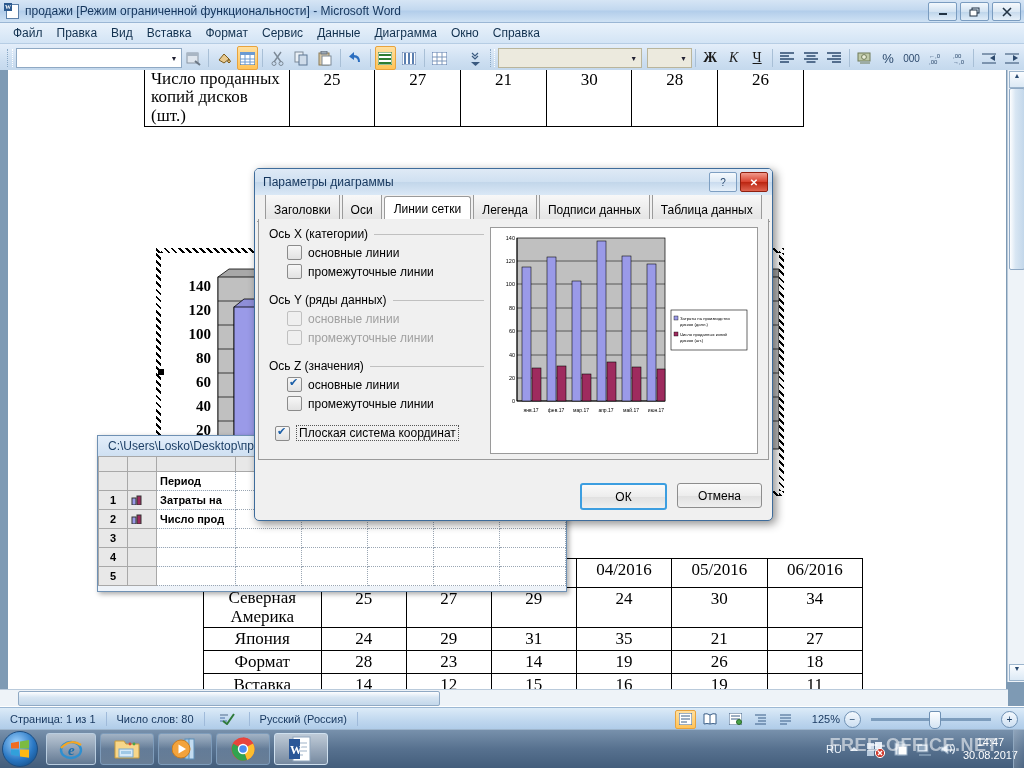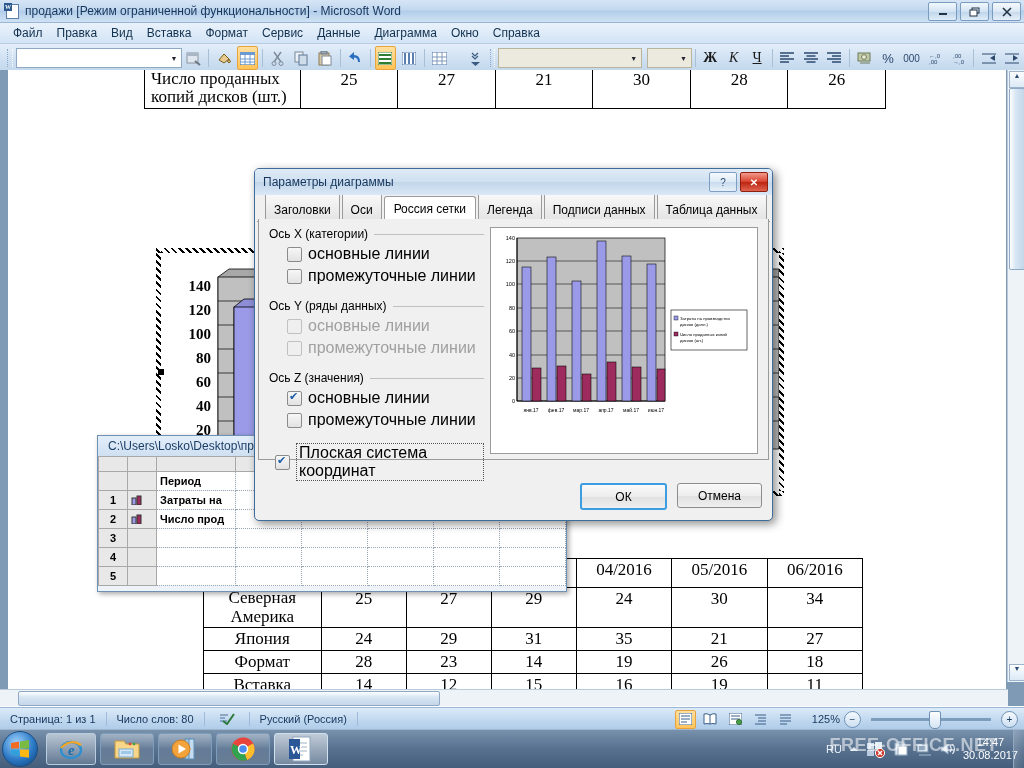--- a/index.html
+++ b/index.html
@@ -113,21 +113,21 @@
   .tabs{display:flex;padding:4px 0 0 8px;height:22px;align-items:flex-end;border-bottom:1px solid #9a9a9a;margin:0 2px;}
   .tab{
     background:linear-gradient(to bottom,#fbfbfb,#e3e3e3);border:1px solid #9a9a9a;border-bottom:none;
     border-radius:3px 3px 0 0;padding:12px 8px 3px;font-size:12px;margin-right:2px;color:#000;height:15px;line-height:15px;
   }
   .tab.selected{background:#fff;border-bottom:1px solid #fff;position:relative;top:1px;padding:4px 9px 4px;height:16px;line-height:16px;}
   .tabpanel{position:absolute;left:3px;top:50px;right:3px;height:240px;background:#f0f0f0;border:1px solid #9a9a9a;border-top:none;}
   .group{margin:0;}
   .grouphdr{display:flex;align-items:center;font-size:12px;color:#000;}
   .grouphdr .line{flex:1;height:1px;background:#c0c0c0;margin-left:6px;}
-  .cb-row{display:flex;align-items:center;margin:4px 0 0 18px;font-size:16px;}
+  .cb-row{display:flex;align-items:center;margin:4px 0 0 18px;font-size:12px;}
   .cbox{width:13px;height:13px;border:1px solid #8b8b8b;background:linear-gradient(to bottom,#f7f7f7,#e2e2e2);
      margin-right:6px;border-radius:2px;position:relative;flex:0 0 auto;}
   .cbox.checked::after{content:"✔";position:absolute;left:1px;top:-2px;font-size:11px;color:#1b5fa8;}
   .cbox.dim{background:#efefef;border-color:#c0c0c0;}
   .cb-label.dim{color:#a0a0a0;}
   .focusbox{border:1px dotted #555;padding:0 2px;}
   .preview{position:absolute;right:10px;top:8px;width:266px;height:225px;background:#fff;border:1px solid #9a9a9a;}
   .dlgfooter{position:absolute;right:10px;bottom:10px;display:flex;gap:10px;}
   .dbtn{width:83px;height:23px;border:1px solid #8d8d8d;border-radius:3px;font-size:12px;
      background:linear-gradient(to bottom,#fafafa,#ededed 50%,#e0e0e0 51%,#efefef);
@@ -360,21 +360,21 @@
       <svg width="16" height="13" viewBox="0 0 16 13">
           <path d="M1,2 h14 M1,11 h14" stroke="#2d4a6d"></path>
           <path d="M14,6 l-5,-3 v6 z" fill="#2d4a6d"></path>
         </svg>
     </div>
   </div>
 
   <div class="doc-area">
     <div class="page">
 
-      <table class="wtable" style="position:absolute;left:136px;top:-2px;width:742px;">
+      <table class="wtable" style="position:absolute;left:136px;top:-2px;width:660px;">
         <tbody>
             <tr>
           <td style="width:143px;line-height:1.08;">Число проданных копий дисков (шт.)</td>
           <td class="num" style="width:85px;">25</td>
           <td class="num" style="width:85px;">27</td>
           <td class="num" style="width:85px;">21</td>
           <td class="num" style="width:85px;">30</td>
           <td class="num" style="width:85px;">28</td>
           <td class="num" style="width:85px;">26</td>
         </tr>
@@ -580,21 +580,21 @@
     <span class="dlgtitle">Параметры диаграммы</span>
     <div class="dlg-btns">
       <div class="dlg-btn">?</div>
       <div class="dlg-btn x">✕</div>
     </div>
   </div>
 
   <div class="tabs">
     <div class="tab">Заголовки</div>
     <div class="tab">Оси</div>
-    <div class="tab selected">Россия сетки</div>
+    <div class="tab selected">Линии сетки</div>
     <div class="tab">Легенда</div>
     <div class="tab">Подписи данных</div>
     <div class="tab">Таблица данных</div>
   </div>
 
   <div class="tabpanel">
 
     <div style="position:absolute;left:10px;top:8px;width:215px;">
 
       <div class="group">

